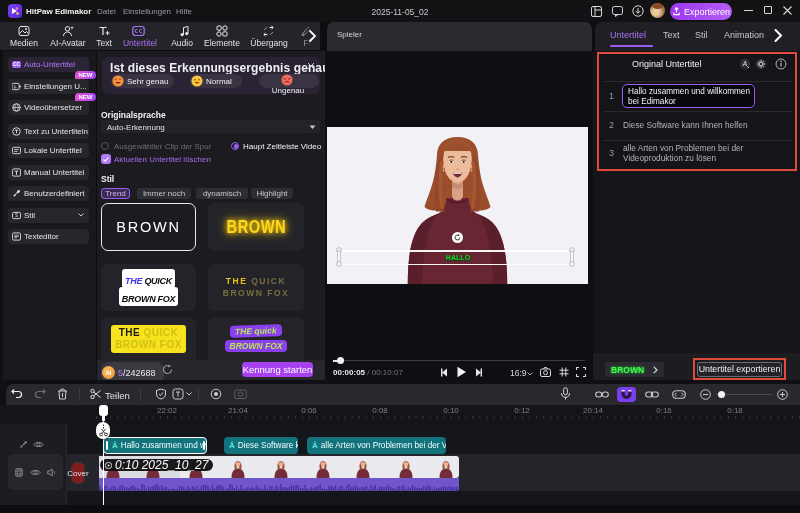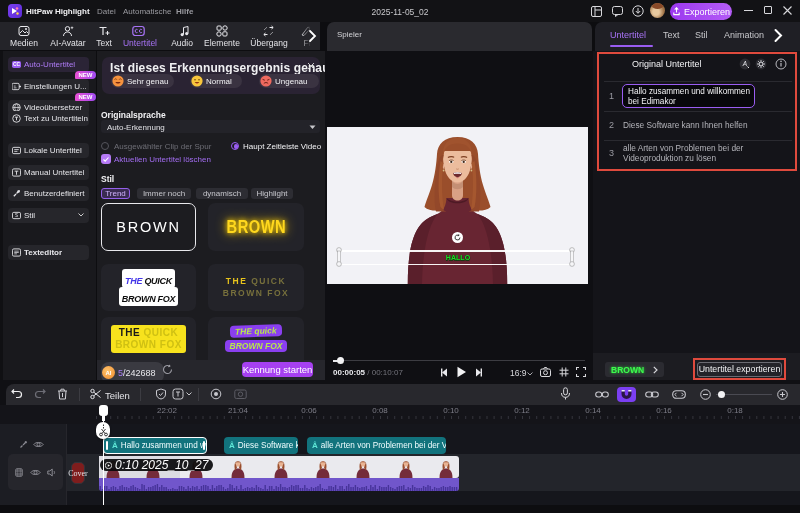--- a/index.html
+++ b/index.html
@@ -12,24 +12,24 @@
 <body>
 <div id="app">
 
   <div class="abs" style="left:0;top:0;width:800px;height:22px;background:#121215;"></div>
   <div class="abs" style="left:8px;top:4px;width:14px;height:14px;border-radius:4px;background:linear-gradient(135deg,#7b3ff2,#5b2bd6);"></div>
   <svg class="abs" style="left:10px;top:6px;" width="10" height="10" viewBox="0 0 10 10">
       <path d="M2 8 L2 2 L7 5 Z" fill="#fff"></path>
       <circle cx="7" cy="2.5" r="1.3" fill="#ff7ab0"></circle>
       <circle cx="7.5" cy="7.5" r="1.2" fill="#ffd24d"></circle>
     </svg>
-  <div class="abs" style="left:26px;top:6.5px;font-size:8px;font-weight:bold;color:#f2f2f4;">HitPaw Highlight</div>
+  <div class="abs" style="left:26px;top:6.5px;font-size:8px;font-weight:bold;color:#f2f2f4;">HitPaw Edimakor</div>
   <div class="abs" style="left:97px;top:7px;font-size:8px;color:#9a9aa0;">Datei</div>
-  <div class="abs" style="left:123px;top:7px;font-size:8px;color:#9a9aa0;">Automatische</div>
-  <div class="abs" style="left:176px;top:7px;font-size:8px;color:#9a9aa0;font-weight:bold;">Hilfe</div>
+  <div class="abs" style="left:123px;top:7px;font-size:8px;color:#9a9aa0;">Einstellungen</div>
+  <div class="abs" style="left:176px;top:7px;font-size:8px;color:#9a9aa0;">Hilfe</div>
   <div class="abs" style="left:340px;top:7px;width:120px;text-align:center;font-size:8.5px;color:#c8c8cc;">2025-11-05_02</div>
 
   <svg class="abs" style="left:591px;top:6px;" width="11" height="11" viewBox="0 0 11 11">
       <rect x="0.5" y="0.5" width="10" height="10" rx="1.5" fill="none" stroke="#d8d8dc" stroke-width="1"></rect>
       <line x1="4" y1="0.5" x2="4" y2="10.5" stroke="#d8d8dc" stroke-width="1"></line>
       <line x1="4" y1="4" x2="10.5" y2="4" stroke="#d8d8dc" stroke-width="1"></line>
     </svg>
   <svg class="abs" style="left:612px;top:6px;" width="11" height="11" viewBox="0 0 11 11">
       <rect x="0.5" y="0.5" width="10" height="8" rx="2" fill="none" stroke="#d8d8dc" stroke-width="1"></rect>
       <path d="M3.5 8.5 L3.5 10.5 L6 8.5" fill="none" stroke="#d8d8dc" stroke-width="1"></path>
@@ -145,21 +145,21 @@
     </div>
     <div class="newb" style="left:75px;top:71px;">NEW</div>
     <div class="sitem" style="top:100px;">
       <svg class="sico" viewBox="0 0 10 10">
           <circle cx="5" cy="5" r="4.2" fill="none" stroke="#e6e6ea" stroke-width="1"></circle>
           <path d="M1 5 h8 M5 0.8 c-2.5 2.5 -2.5 6 0 8.4 M5 0.8 c2.5 2.5 2.5 6 0 8.4" fill="none" stroke="#e6e6ea" stroke-width="0.8"></path>
         </svg>
       <span class="txt">Videoübersetzer</span>
     </div>
     <div class="newb" style="left:75px;top:92.5px;">NEW</div>
-    <div class="sitem" style="top:111px;">
+    <div class="sitem" style="top:124px;">
       <svg class="sico" viewBox="0 0 10 10">
           <circle cx="5" cy="5" r="4.2" fill="none" stroke="#e6e6ea" stroke-width="1"></circle>
           <path d="M3.2 3.5 h3.6 M5 3.5 v3.5" stroke="#e6e6ea" stroke-width="1"></path>
         </svg>
       <span class="txt">Text zu Untertiteln</span>
     </div>
     <div class="sitem" style="top:143px;">
       <svg class="sico" viewBox="0 0 10 10">
           <rect x="0.5" y="1.5" width="9" height="7" rx="1.5" fill="none" stroke="#e6e6ea" stroke-width="1"></rect>
           <path d="M2.5 4 h5 M2.5 6 h3.5" stroke="#e6e6ea" stroke-width="0.9"></path>
@@ -183,21 +183,21 @@
     <div class="sitem" style="top:207.5px;">
       <svg class="sico" viewBox="0 0 10 10">
           <rect x="0.5" y="1.5" width="9" height="7" rx="1.5" fill="none" stroke="#e6e6ea" stroke-width="1"></rect>
           <text x="5" y="7" font-size="5" fill="#e6e6ea" text-anchor="middle">S</text>
         </svg>
       <span class="txt">Stil</span>
       <svg style="position:absolute;right:5px;top:5.5px;" width="6" height="4" viewBox="0 0 6 4">
           <path d="M0.5 0.5 L3 3 L5.5 0.5" fill="none" stroke="#ccc" stroke-width="1"></path>
         </svg>
     </div>
-    <div class="sitem" style="top:245px;font-weight:bold;">
+    <div class="sitem" style="top:229px;">
       <svg class="sico" viewBox="0 0 10 10">
           <rect x="0.5" y="1" width="9" height="8" rx="1.5" fill="none" stroke="#e6e6ea" stroke-width="1"></rect>
           <path d="M2.5 3.5 h5 M2.5 5 h5 M2.5 6.5 h3" stroke="#e6e6ea" stroke-width="0.8"></path>
         </svg>
       <span class="txt">Texteditor</span>
     </div>
   </div>
 
   <div class="abs" style="left:97px;top:51px;width:228px;height:329px;background:#1c1c20;"></div>
   <div id="mainpanel">
@@ -222,21 +222,21 @@
     <div class="fbpill" style="left:190px;width:52px;">
       <svg width="12" height="12" viewBox="0 0 12 12" style="flex:none;">
           <circle cx="6" cy="6" r="5.6" fill="#f8c63c"></circle>
           <circle cx="4" cy="4.8" r="0.8" fill="#6a4a08"></circle>
           <circle cx="8" cy="4.8" r="0.8" fill="#6a4a08"></circle>
           <path d="M3.6 7 C4.6 8.8 7.4 8.8 8.4 7 Z" fill="#8a3a0a"></path>
           <path d="M5 8.4 C5.6 9 6.4 9 7 8.4 L6 7.8 Z" fill="#e05a4a"></path>
         </svg>
         <span>Normal</span>
     </div>
-    <div class="fbpill" style="left:259px;width:60px;">
+    <div class="fbpill" style="left:259px;width:60px;flex-direction:column;">
       <svg width="12" height="12" viewBox="0 0 12 12" style="flex:none;">
           <circle cx="6" cy="6" r="5.6" fill="#ee6a5f"></circle>
           <path d="M2.6 4.4 L4.8 5.2 M9.4 4.4 L7.2 5.2" stroke="#5a1a10" stroke-width="0.9"></path>
           <path d="M3.8 8.6 C4.8 7.2 7.2 7.2 8.2 8.6" stroke="#5a1a10" stroke-width="0.9" fill="none"></path>
         </svg>
         <span>Ungenau</span>
     </div>
 
     <div class="abs" style="left:101px;top:110px;font-size:8.5px;font-weight:bold;color:#f2f2f4;">Originalsprache</div>
     <div class="abs" style="left:101px;top:120px;width:219px;height:13px;border-radius:3px;background:#232329;"></div>
@@ -540,21 +540,21 @@
       </svg>
 
     <div class="abs" style="left:0;top:405px;width:800px;height:19px;background:#141419;"></div>
     <div id="ruler">
     <div class="abs" style="left:153px;top:406px;width:28px;text-align:center;font-size:8px;color:#7e7e88;">22:02</div>
     <div class="abs" style="left:224px;top:406px;width:28px;text-align:center;font-size:8px;color:#7e7e88;">21:04</div>
     <div class="abs" style="left:295px;top:406px;width:28px;text-align:center;font-size:8px;color:#7e7e88;">0:06</div>
     <div class="abs" style="left:366px;top:406px;width:28px;text-align:center;font-size:8px;color:#7e7e88;">0:08</div>
     <div class="abs" style="left:437px;top:406px;width:28px;text-align:center;font-size:8px;color:#7e7e88;">0:10</div>
     <div class="abs" style="left:508px;top:406px;width:28px;text-align:center;font-size:8px;color:#7e7e88;">0:12</div>
-    <div class="abs" style="left:579px;top:406px;width:28px;text-align:center;font-size:8px;color:#7e7e88;">0:14</div>
+    <div class="abs" style="left:579px;top:406px;width:28px;text-align:center;font-size:8px;color:#7e7e88;">20:14</div>
     <div class="abs" style="left:650px;top:406px;width:28px;text-align:center;font-size:8px;color:#7e7e88;">0:16</div>
     <div class="abs" style="left:721px;top:406px;width:28px;text-align:center;font-size:8px;color:#7e7e88;">0:18</div>
     <svg class="abs" style="left:0;top:416px;" width="800" height="5" viewBox="0 0 800 5">
           <g fill="#35353d">
             <rect x="96.0" y="0" width="1" height="3"></rect>
             <rect x="103.1" y="0" width="1" height="3"></rect>
             <rect x="110.2" y="0" width="1" height="3"></rect>
             <rect x="117.3" y="0" width="1" height="3"></rect>
             <rect x="124.4" y="0" width="1" height="3"></rect>
             <rect x="131.5" y="0" width="1" height="3"></rect>
@@ -676,21 +676,21 @@
       </svg>
     <svg class="abs" style="left:30px;top:468px;" width="11" height="9" viewBox="0 0 11 9">
         <path d="M0.8 4.5 C2.5 1.8 8.5 1.8 10.2 4.5 C8.5 7.2 2.5 7.2 0.8 4.5 Z" fill="none" stroke="#8a8a92" stroke-width="1"></path>
         <circle cx="5.5" cy="4.5" r="1.5" fill="none" stroke="#8a8a92" stroke-width="1"></circle>
       </svg>
     <svg class="abs" style="left:47px;top:468px;" width="10" height="9" viewBox="0 0 10 9">
         <path d="M0.8 3 H2.8 L5.2 1 V8 L2.8 6 H0.8 Z" fill="none" stroke="#8a8a92" stroke-width="1"></path>
         <path d="M6.8 3 C7.8 3.8 7.8 5.2 6.8 6" fill="none" stroke="#8a8a92" stroke-width="0.9"></path>
       </svg>
 
-    <div class="abs" style="left:71px;top:462px;width:14px;height:22px;border-radius:5px;background:#7f1d1d;border:1px solid #33333a;display:flex;align-items:center;justify-content:center;font-size:8px;color:#e0e0e4;font-family:Liberation Serif, serif;">Cover</div>
+    <div class="abs" style="left:71px;top:462px;width:14px;height:22px;border-radius:5px;background:#7f1d1d;border:1px solid #33333a;display:flex;align-items:center;justify-content:center;font-size:8px;color:#e0e0e4;">Cover</div>
 
     <style>
       .sclip { position:absolute; top:437px; height:17px; border-radius:4px; background:#12737d; display:flex; align-items:center; overflow:hidden; white-space:nowrap; }
       .sclip .aico { color:#5ee8d8; font-size:8px; font-weight:bold; margin:0 3px 0 5px; }
       .sclip .stx { font-size:8.2px; color:#f0feff; }
     </style>
     <div class="sclip" style="left:103px;width:104px;border:1.4px solid #fff;">
       <div style="position:absolute;left:1.5px;top:3px;width:2px;height:9px;background:#fff;border-radius:1px;"></div>
       <span class="aico" style="margin-left:8px;">Â</span>
         <span class="stx">Hallo zusammen und wil</span>

